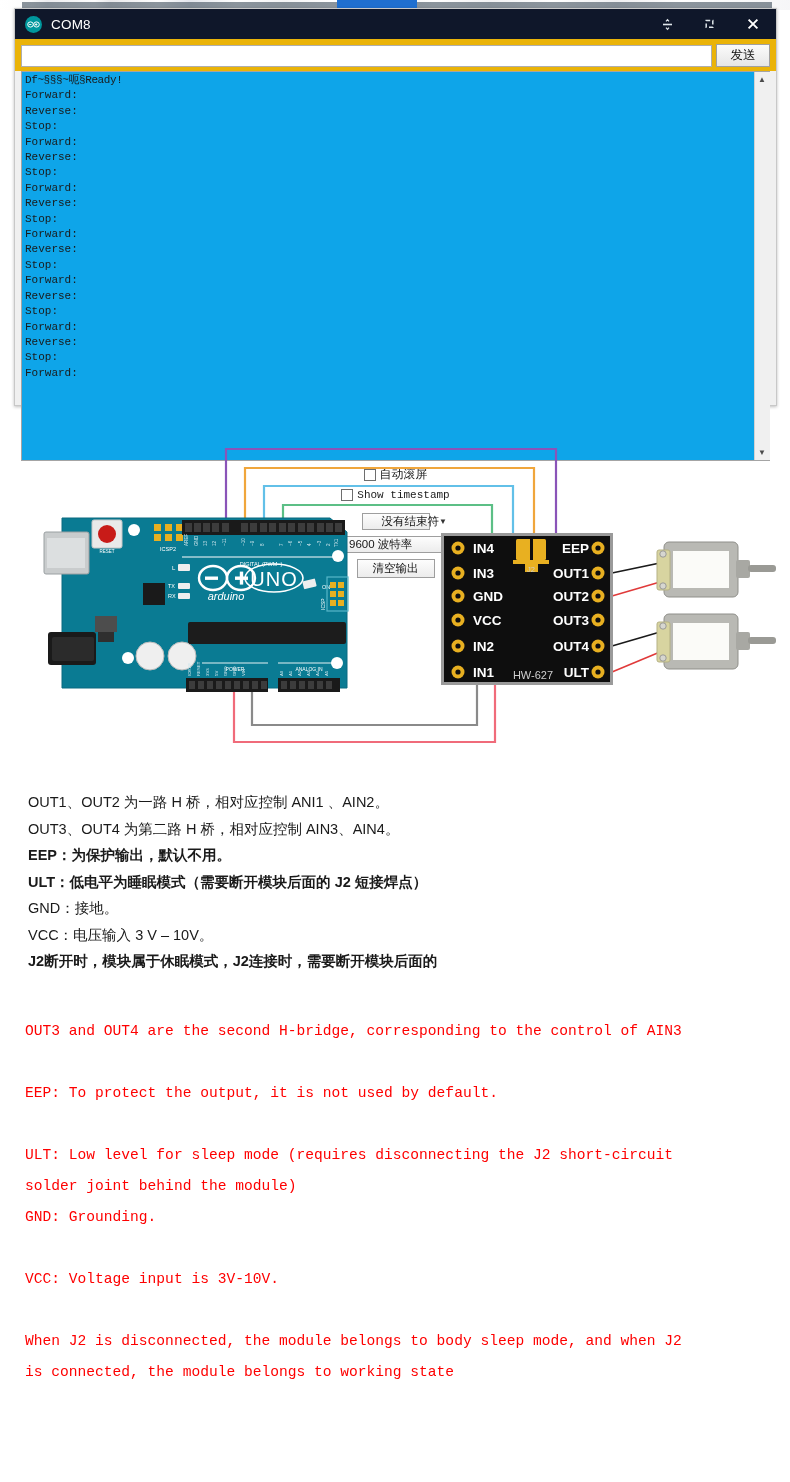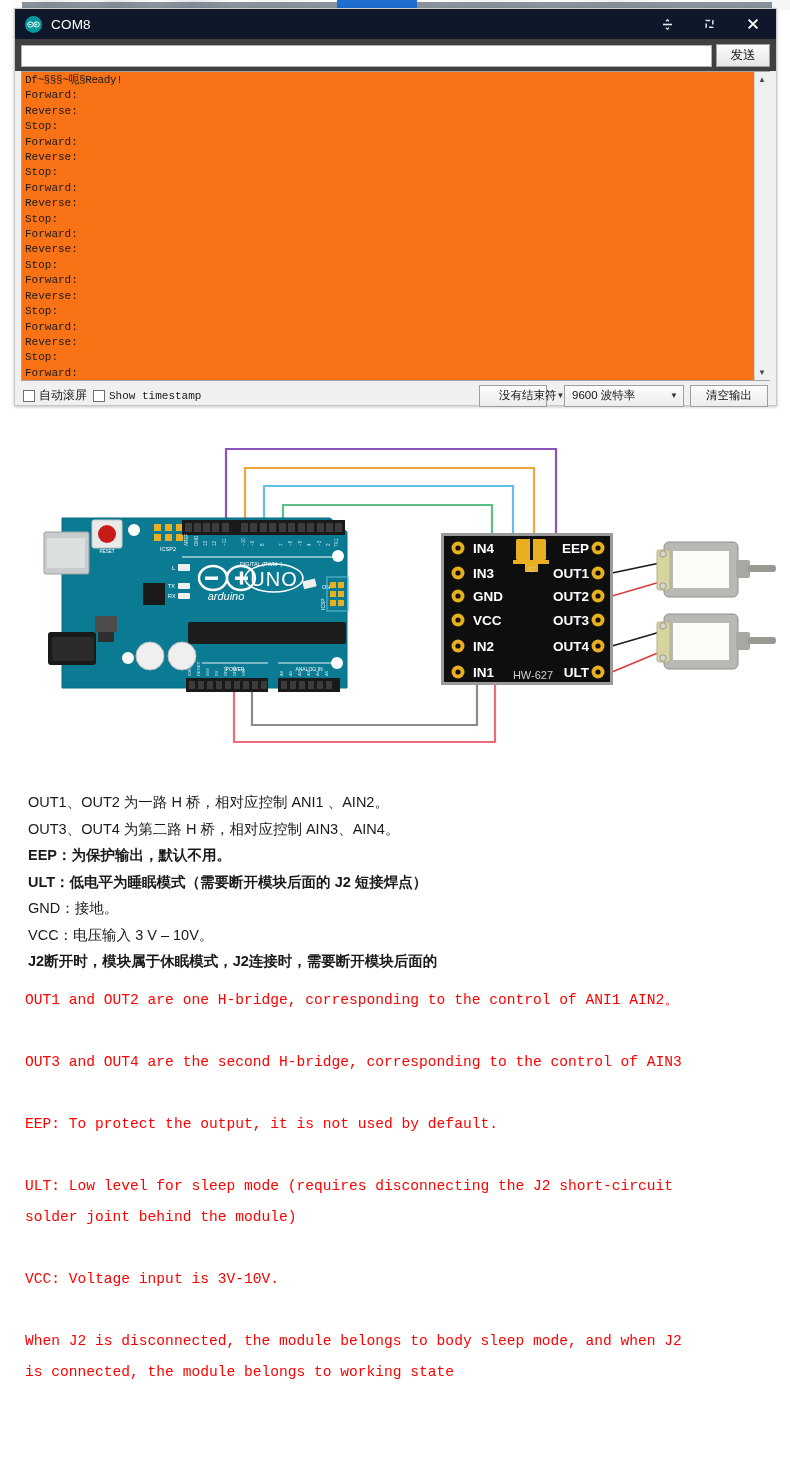--- a/index.html
+++ b/index.html
@@ -51,38 +51,38 @@
   .win-buttons { margin-left: auto; display: flex; align-items: center; height: 30px; }
   .win-btn {
     width: 42px; height: 30px; display: flex; align-items: center; justify-content: center;
     color: #dfe6ea; font-size: 14px;
   }
   .win-btn.close { font-size: 17px; color:#ffffff; width:46px; }
   .win-btn svg { display: block; }
 
   .send-row {
     display: flex; align-items: center; padding: 5px 6px 4px 6px;
-    background: #404040; gap: 4px;
+    background: #eab308; gap: 4px;
   }
   .send-input {
     flex: 1 1 auto; height: 22px; border: 1px solid #aeaeae; background: #ffffff;
     font-family: "Liberation Mono", monospace; font-size: 12px; padding: 0 4px;
     color: #111;
   }
   .send-btn {
     flex: 0 0 auto; width: 54px; height: 23px;
     border: 1px solid #a0a0a0; background: linear-gradient(#fbfbfb,#e6e6e6);
     font-size: 12.5px; color: #111; cursor: pointer;
     display:flex; align-items:center; justify-content:center;
   }
 
   .console-wrap {
     position: relative;
-    margin: 0 6px; height: 310px;
-    background: #f97316; border: 1px solid #a4a4a4;
+    margin: 0 6px; height: 390px;
+    background: #0ea5e9; border: 1px solid #a4a4a4;
     display: flex;
   }
   .console {
     flex: 1 1 auto; overflow: hidden; padding: 1px 0 0 3px;
     font-family: "Liberation Mono", monospace;
     font-size: 11px; line-height: 15.4px; color: #1a1a1a;
     white-space: pre;
   }
   .console .garble { letter-spacing: -0.4px; }
   .scrollbar {
@@ -92,21 +92,21 @@
     justify-content: space-between;
   }
   .sb-arrow {
     width: 15px; height: 15px; display:flex; align-items:center; justify-content:center;
     font-size: 8px; color: #4a4a4a; background:#f0f0f0;
   }
   .sb-track { flex:1 1 auto; width:15px; background:#f0f0f0; }
 
   .bottom-bar {
     display: flex; align-items: center; gap: 6px;
-    padding: 5px 8px 4px 8px; height: 28px;
+    padding: 5px 8px 4px 8px; height: 28px; flex-direction: column;
   }
   .chk { display: flex; align-items: center; gap: 4px; }
   .chk .box {
     width: 12px; height: 12px; border: 1px solid #6e6e6e; background: #fff;
     flex: 0 0 auto;
   }
   .chk .lbl-cn { font-size: 12px; color: #1a1a1a; }
   .chk .lbl-mono {
     font-size: 11px; color: #1a1a1a;
     font-family: "Liberation Mono", monospace;
@@ -497,26 +497,26 @@
     <div class="ln">OUT1、OUT2 为一路 H 桥，相对应控制 ANI1 、AIN2。</div>
     <div class="ln">OUT3、OUT4 为第二路 H 桥，相对应控制 AIN3、AIN4。</div>
     <div class="ln b">EEP：为保护输出，默认不用。</div>
     <div class="ln b">ULT：低电平为睡眠模式（需要断开模块后面的 J2 短接焊点）</div>
     <div class="ln">GND：接地。</div>
     <div class="ln">VCC：电压输入 3 V – 10V。</div>
     <div class="ln b">J2断开时，模块属于休眠模式，J2连接时，需要断开模块后面的</div>
   </div>
 
 <div class="en-block" id="en-block">
-    <p>OUT1 and OUT2 are one H-bridge, corresponding to the control of ANI1 AIN2。</p>
     <p>&nbsp;</p>
     <p>OUT3 and OUT4 are the second H-bridge, corresponding to the control of AIN3</p>
     <p>&nbsp;</p>
     <p>EEP: To protect the output, it is not used by default.</p>
     <p>&nbsp;</p>
     <p>ULT: Low level for sleep mode (requires disconnecting the J2 short-circuit</p>
     <p>solder joint behind the module)</p>
+    <p>GND: Grounding.</p>
     <p>&nbsp;</p>
     <p>VCC: Voltage input is 3V-10V.</p>
     <p>&nbsp;</p>
     <p>When J2 is disconnected, the module belongs to body sleep mode, and when J2</p>
     <p>is connected, the module belongs to working state</p>
   </div>
 
 </body></html>

